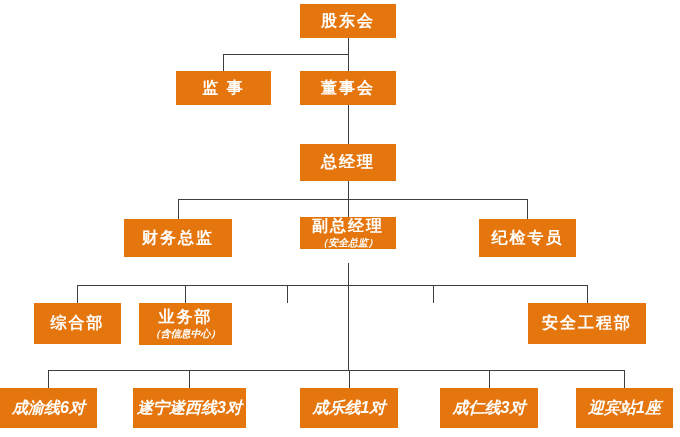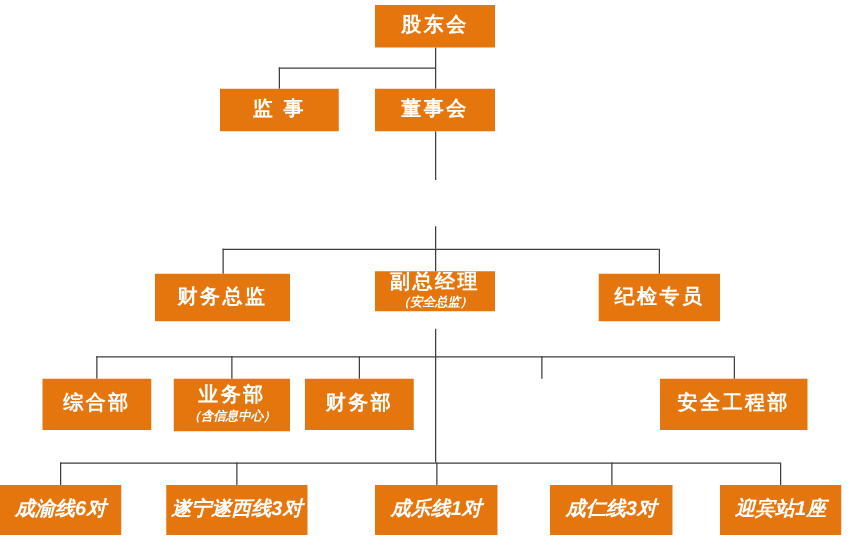--- a/index.html
+++ b/index.html
@@ -79,41 +79,41 @@
     <span class="label">监  事</span>
   </div>
 
   <div class="node" style="left:300px;top:4px;width:96px;height:34px">
     <span class="label">股东会</span>
   </div>
   <div class="node" style="left:300px;top:71px;width:96px;height:34px">
     <span class="label">董事会</span>
   </div>
 
+  <div class="node" style="left:300px;top:144px;width:96px;height:37px">
+    <span class="label">总经理</span>
+  </div>
 
   <div class="node" style="left:124px;top:219px;width:108px;height:38px">
     <span class="label">财务总监</span>
   </div>
   <div class="node" style="left:300px;top:217px;width:96px;height:32px">
     <span class="label">副总经理</span>
     <span class="sub">（安全总监）</span>
   </div>
   <div class="node" style="left:479px;top:219px;width:97px;height:38px">
     <span class="label">纪检专员</span>
   </div>
 
   <div class="node" style="left:34px;top:303px;width:87px;height:41px">
     <span class="label">综合部</span>
   </div>
   <div class="node" style="left:139px;top:303px;width:93px;height:42px">
     <span class="label">业务部</span>
     <span class="sub">（含信息中心）</span>
-  </div>
-  <div class="node" style="left:244px;top:303px;width:87px;height:41px">
-    <span class="label">财务部</span>
   </div>
   <div class="node" style="left:528px;top:303px;width:118px;height:41px">
     <span class="label">安全工程部</span>
   </div>
 
   <div class="node tight" style="left:0px;top:388px;width:97px;height:40px">
     <span class="label">成渝线6对</span>
   </div>
   <div class="node tight" style="left:133px;top:388px;width:113px;height:40px">
     <span class="label">遂宁遂西线3对</span>

